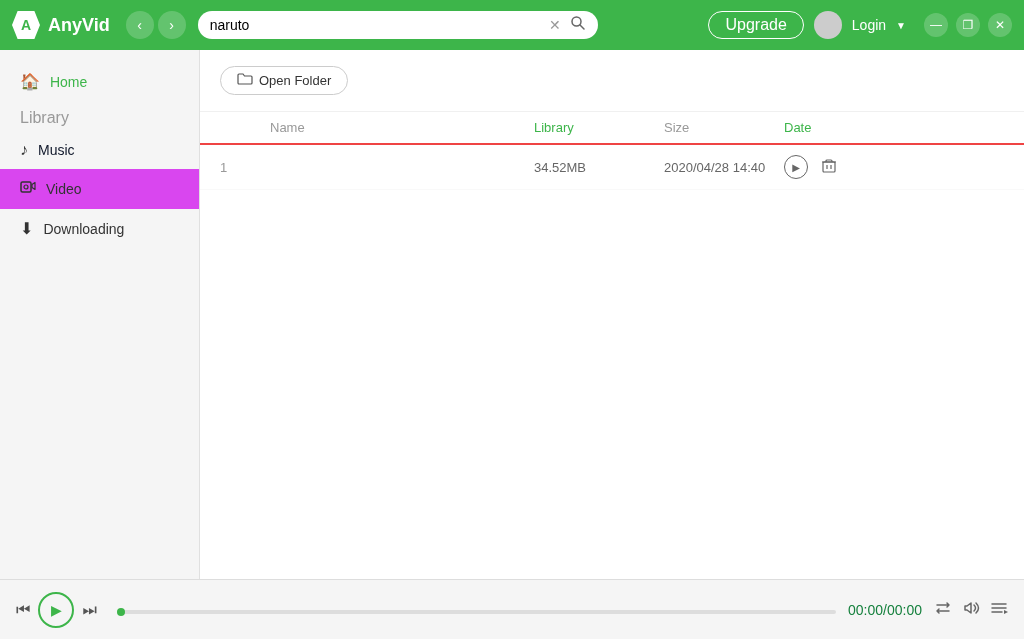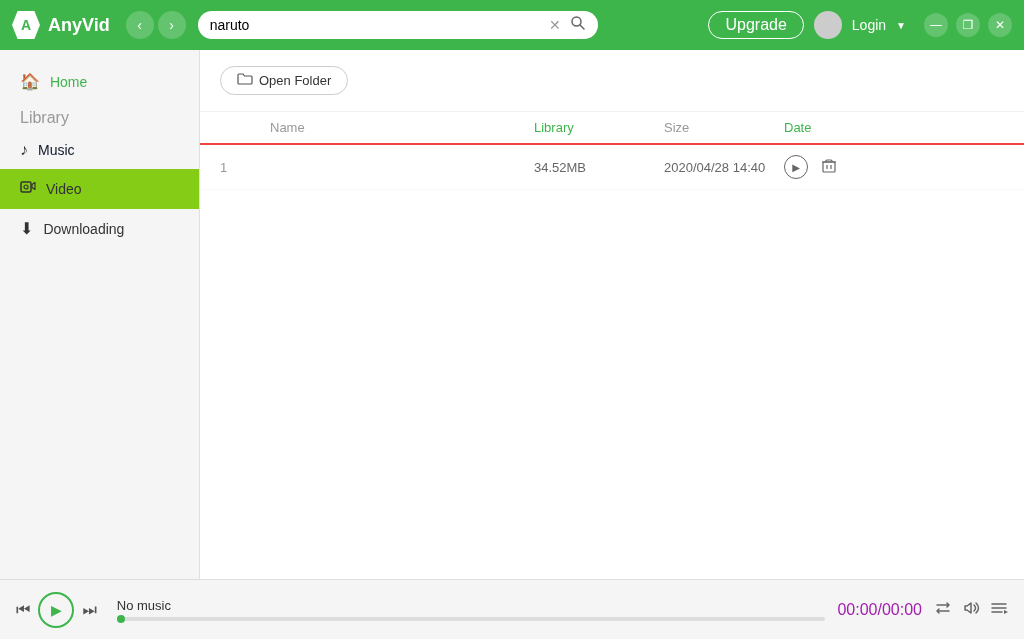--- a/index.html
+++ b/index.html
@@ -115,21 +115,21 @@
     }
     .sidebar-item.active { background: #ebebeb; }
     .sidebar-item .item-icon { font-size: 16px; }
     .sidebar-home { color: #3db54a; font-weight: 500; }
     .sidebar-section-label {
       padding: 8px 20px 4px;
       font-size: 16px;
       color: #999;
     }
     .sidebar-item.music-item .item-label { color: #0f172a; font-weight: 500; }
-    .sidebar-item.video-item { background: #84cc16; }
+    .sidebar-item.video-item { background: #d946ef; }
     .sidebar-item.video-item .item-label { font-weight: 500; }
     .sidebar-item.download-item .item-label { color: #333; font-weight: 500; }
 
     
     .content-area {
       flex: 1;
       background: white;
       display: flex;
       flex-direction: column;
       overflow: hidden;
@@ -241,21 +241,21 @@
       position: relative;
     }
     .player-progress-dot {
       width: 8px; height: 8px;
       border-radius: 50%;
       background: #3db54a;
       position: absolute;
       top: -2px;
       left: 0;
     }
-    .player-time { font-size: 16px; color: #a21caf; margin-left: auto; }
+    .player-time { font-size: 14px; color: #15803d; margin-left: auto; }
     .player-right-btns { display: flex; align-items: center; gap: 10px; }
     .player-icon-btn {
       background: none;
       border: none;
       cursor: pointer;
       color: #666;
       font-size: 16px;
     }
   </style>
 </head>
@@ -366,21 +366,20 @@
   </div>
 </div>
 
 <div class="player-bar">
   <div class="player-controls">
     <button class="player-btn">⏮</button>
     <button class="player-play-btn">▶</button>
     <button class="player-btn">⏭</button>
   </div>
   <div class="player-track-info">
-    <span class="player-track-name">No music</span>
     <div class="player-progress">
       <div class="player-progress-dot"></div>
     </div>
   </div>
   <span class="player-time">00:00/00:00</span>
   <div class="player-right-btns">
     <button class="player-icon-btn">
       <svg width="18" height="18" viewBox="0 0 18 18" fill="none">
         <path d="M3 6h12M13 4l2 2-2 2M15 12H3M5 10l-2 2 2 2" stroke="#666" stroke-width="1.5" stroke-linecap="round" stroke-linejoin="round"></path>
       </svg>

